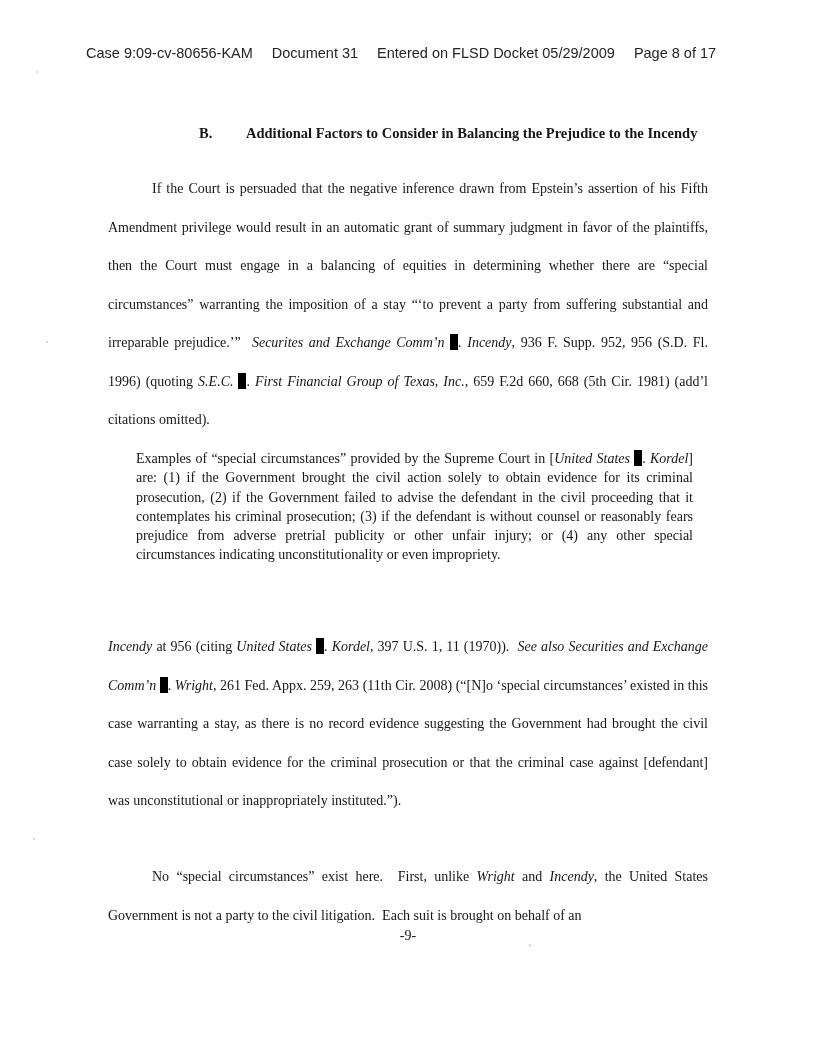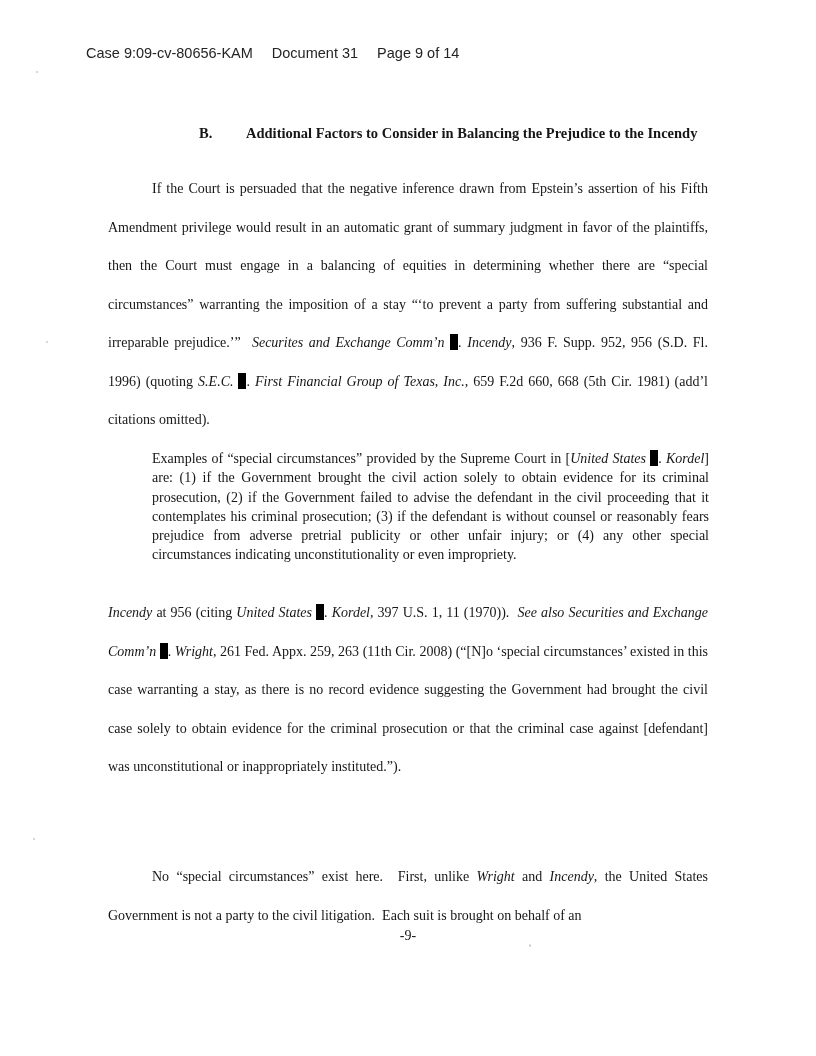--- a/index.html
+++ b/index.html
@@ -25,24 +25,24 @@
     font-weight:bold; font-size:14.5px; line-height:22.5px;
   }
   .hlabel { width:47px; flex:none; }
   .htitle { width:466px; }
   p.body {
     position:absolute; left:108px; width:600px; margin:0;
     font-size:14px; line-height:38.5px;
     text-align:justify;
   }
   .p1 { top:170px; text-indent:44px; }
-  .p3 { top:594px; }
+  .p3 { top:628px; }
   .p4 { top:858px; text-indent:44px; }
   p.quote {
-    position:absolute; left:152px; width:557px; margin:0; top:449px;
+    position:absolute; left:136px; width:557px; margin:0; top:449px;
     font-size:14px; line-height:19.3px;
     text-align:justify;
   }
   .it { font-style:italic; }
   .redact {
     display:inline-block; width:8px; height:16px;
     background:#000; vertical-align:-3px;
   }
   .pagenum {
     position:absolute; top:928px; left:0; right:0;
@@ -55,21 +55,22 @@
   .s4 { left:529px; top:944px; width:2px; height:3px; }
 </style>
 </head>
 <body>
 
 <div class="page">
 
   <div class="header">
     <span>Case 9:09-cv-80656-KAM</span>
     <span>Document 31</span>
-    <span>Page 9 of 14</span>
+    <span>Entered on FLSD Docket 05/29/2009</span>
+    <span>Page 8 of 17</span>
   </div>
 
   <div class="heading">
     <span class="hlabel">B.</span>
     <span class="htitle">Additional Factors to Consider in Balancing the Prejudice to the Incendy</span>
   </div>
 
   <p class="body p1"><span>If the Court is persuaded that the negative inference drawn from Epstein’s assertion of his Fifth Amendment privilege would result in an automatic grant of summary judgment in favor of the plaintiffs, then the Court must engage in a balancing of equities in determining whether there are “special circumstances” warranting the imposition of a stay “‘to prevent a party from suffering substantial and irreparable prejudice.’”&nbsp; </span><span class="it">Securites and Exchange Comm’n </span><span class="redact"></span><span>. </span><span class="it">Incendy</span><span>, 936 F. Supp. 952, 956 (S.D. Fl. 1996) (quoting </span><span class="it">S.E.C. </span><span class="redact"></span><span>. </span><span class="it">First Financial Group of Texas, Inc.</span><span>, 659 F.2d 660, 668 (5th Cir. 1981) (add’l citations omitted).</span></p>
   <p class="quote"><span>Examples of “special circumstances” provided by the Supreme Court in [</span><span class="it">United States </span><span class="redact"></span><span>. </span><span class="it">Kordel</span><span>] are: (1) if the Government brought the civil action solely to obtain evidence for its criminal prosecution, (2) if the Government failed to advise the defendant in the civil proceeding that it contemplates his criminal prosecution; (3) if the defendant is without counsel or reasonably fears prejudice from adverse pretrial publicity or other unfair injury; or (4) any other special circumstances indicating unconstitutionality or even impropriety.</span></p>
   <p class="body p3"><span class="it">Incendy</span><span> at 956 (citing </span><span class="it">United States </span><span class="redact"></span><span>. </span><span class="it">Kordel</span><span>, 397 U.S. 1, 11 (1970)).&nbsp; </span><span class="it">See also Securities and Exchange Comm’n </span><span class="redact"></span><span>. </span><span class="it">Wright</span><span>, 261 Fed. Appx. 259, 263 (11th Cir. 2008) (“[N]o ‘special circumstances’ existed in this case warranting a stay, as there is no record evidence suggesting the Government had brought the civil case solely to obtain evidence for the criminal prosecution or that the criminal case against [defendant] was unconstitutional or inappropriately instituted.”).</span></p>

